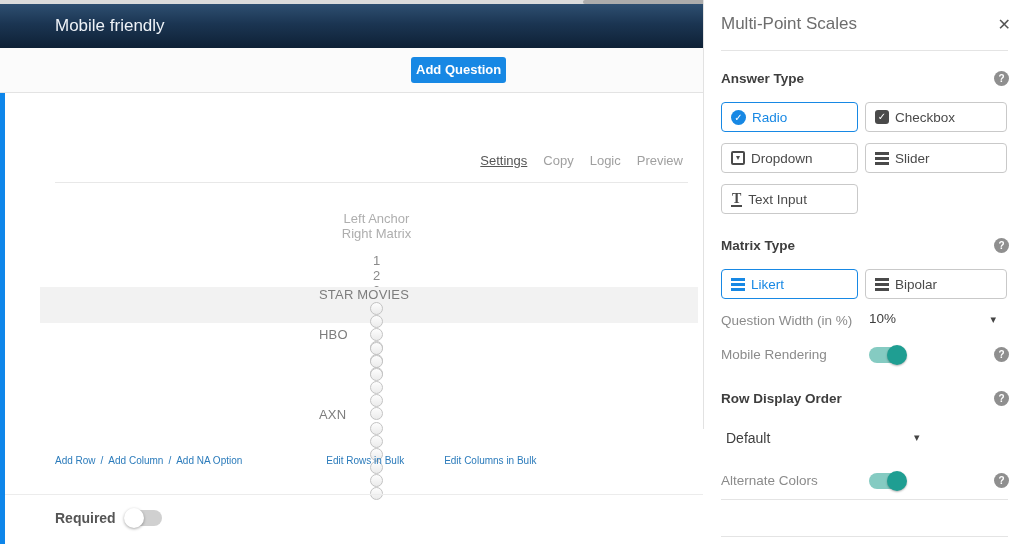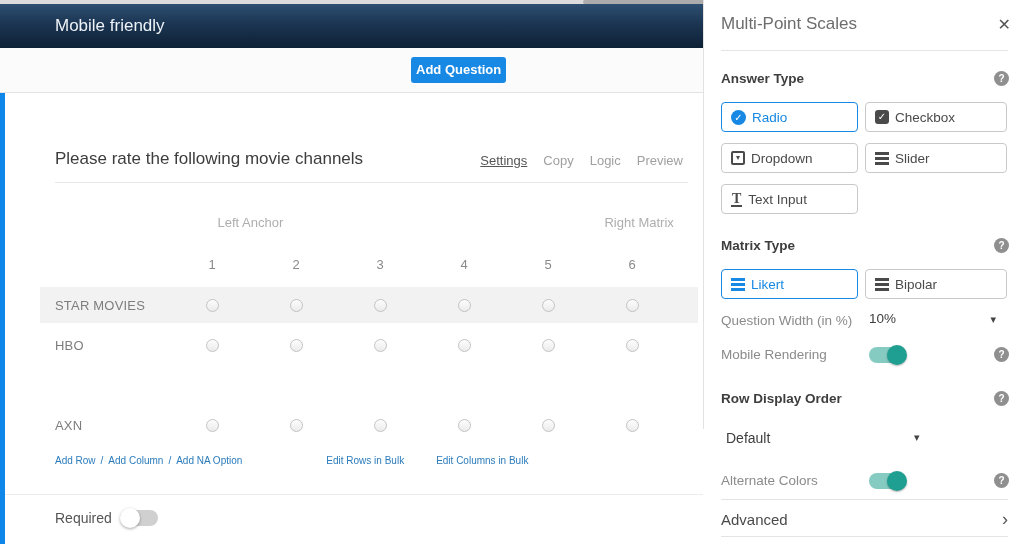--- a/index.html
+++ b/index.html
@@ -22,44 +22,44 @@
 
   
   .card { position:absolute; top:93px; left:0; width:703px; height:451px; background:#fff; border-left:5px solid #0e86ea; }
   .q-title { position:absolute; left:50px; top:56px; font-size:17px; color:#3d3d3d; font-weight:400; }
   .tabs { position:absolute; right:20px; top:60px; display:flex; gap:16px; font-size:13px; }
   .tab { color:#a0a0a0; cursor:pointer; }
   .tab.active { color:#555; text-decoration:underline; }
   .title-divider { position:absolute; left:50px; right:15px; top:89px; height:1px; background:#e8e8e8; }
 
   
-  .m-row { position:absolute; left:35px; width:658px; height:36px; display:flex; align-items:center; padding-left:15px; }
+  .m-row { position:absolute; left:35px; width:658px; height:36px; display:flex; align-items:center; padding-left:15px;flex-direction:column; }
   .m-row.shade { background:#f2f2f2; }
   .m-label { width:115px; font-size:13px; color:#7d7d7d; letter-spacing:0.2px; }
   .m-cell { width:84px; display:flex; justify-content:center; align-items:center; }
   .anchor-row { top:118px; height:22px; }
   .anchor-row .m-cell { font-size:13px; color:#aeaeae; }
   .num-row { top:160px; height:22px; }
   .num-row .m-cell { font-size:13px; color:#8a8a8a; }
   .r1 { top:194px; } .r2 { top:234px; } .r3 { top:274px; } .r4 { top:314px; }
   .radio { width:13px; height:13px; border-radius:50%; border:1px solid #c3c3c3;
     background:linear-gradient(180deg,#fdfdfd,#ebebeb); cursor:pointer; }
 
   
   .links { position:absolute; left:50px; top:362px; width:630px; display:flex; font-size:10px;text-align:right; }
   .link { color:#2b7bbb; cursor:pointer; }
   .sep { color:#2b7bbb; margin:0 5px; }
   .links .gap1 { margin-left:84px; }
-  .links .gap2 { margin-left:32px; }
+  .links .gap2 { margin-left:40px; }
 
   .card-divider { position:absolute; left:0; right:0; top:401px; height:1px; background:#ececec; }
 
   
   .required-row { position:absolute; left:50px; top:417px; display:flex; align-items:center; gap:10px; }
-  .required-label { font-size:14px; color:#555; }
+  .required-label { font-size:14px; color:#555;font-weight:bold; }
 
   
   .toggle { position:relative; width:36px; height:16px; border-radius:8px; cursor:pointer; }
   .toggle.off { background:#d0d0d0; }
   .toggle.off .knob { position:absolute; left:-2px; top:-2px; width:20px; height:20px; border-radius:50%;
     background:#fff; box-shadow:0 1px 3px rgba(0,0,0,.35); }
   .toggle.on { background:#85cbc2; }
   .toggle.on .knob { position:absolute; right:-2px; top:-2px; width:20px; height:20px; border-radius:50%;
     background:#1f9e92; box-shadow:0 1px 2px rgba(0,0,0,.3); }
 
@@ -112,21 +112,20 @@
 
 <div class="app-header">
   <div class="title">Mobile friendly</div>
 </div>
 
 <div class="toolbar">
   <button class="btn-add">Add Question</button>
 </div>
 
 <div class="card">
-  <div class="q-title">Please rate the following movie channels</div>
 
   <div class="tabs">
     <span class="tab active">Settings</span>
     <span class="tab">Copy</span>
     <span class="tab">Logic</span>
     <span class="tab">Preview</span>
   </div>
   <div class="title-divider"></div>
 
   <div class="m-row anchor-row">
@@ -288,19 +287,15 @@
   <div class="caret" style="left:210px; top:431px">▾</div>
 
   <div class="sb-label-gray" style="top:473px">Alternate Colors</div>
   <span class="toggle on" style="position:absolute; left:165px; top:473px">
       <span class="knob"></span>
     </span>
   <div class="help" style="top:473px">?</div>
 
   <div class="sb-divider d2"></div>
 
-  <div class="advanced-row">
-    <span class="advanced-label">Advanced</span>
-    <span class="chevron">›</span>
-  </div>
 
   <div class="sb-divider d3"></div>
 </div>
 
 </body></html>

